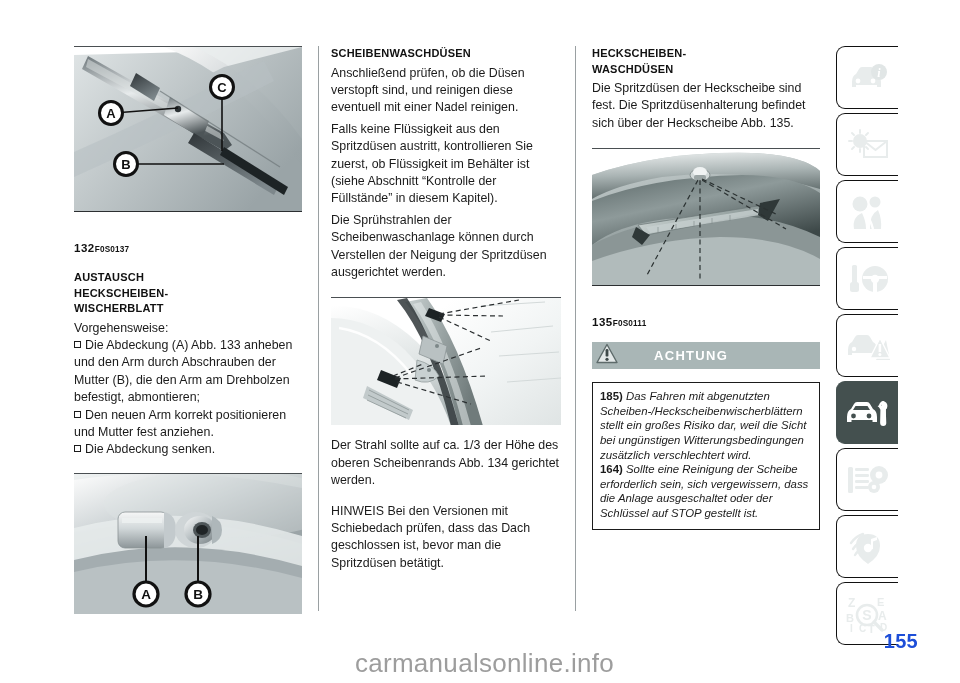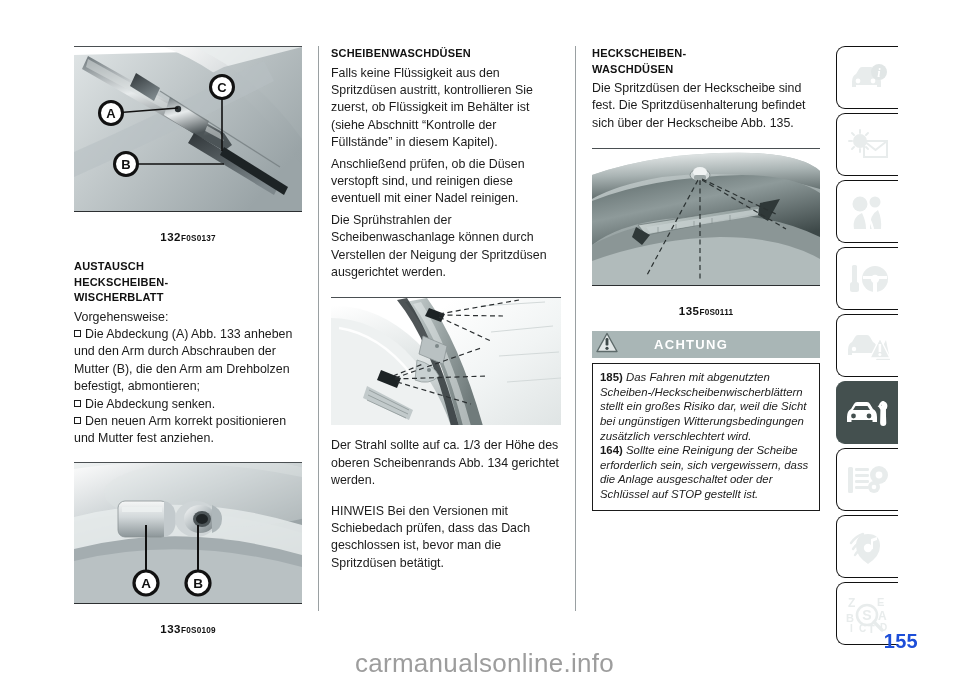--- a/index.html
+++ b/index.html
@@ -38,38 +38,38 @@
     margin-right: 4px; vertical-align: 1px;
   }
 
   
   .fig { width: 100%; margin-bottom: 2px; }
   .fig .art {
     width: 100%; position: relative; overflow: hidden;
     border-top: 1.6px solid #4a4f52;
   }
   .fig .cap {
-    display: flex; justify-content: center; align-items: baseline;
-    border-top: 1.6px solid #2c2f31; padding-top: 2px;
+    display: flex; justify-content: flex-start; align-items: baseline;
+    border-top: 1.6px solid #2c2f31; padding-top: 13px;
   }
   .cap .num { font-size: 11.5px; font-weight: bold; color: #111; letter-spacing: .5px; }
   .cap .code { font-size: 8.2px; font-weight: bold; color: #111; letter-spacing: .2px; margin-top: 20px; }
 
   
   .warn-head {
     display: flex; align-items: center; gap: 8px;
     background: #a9b6b6; height: 27px; padding-left: 4px; margin-top: 14px;
   }
   .warn-head .tri { flex: 0 0 auto; }
   .warn-head .lbl {
     font-size: 13px; font-weight: bold; color: #ffffff;
     letter-spacing: 1.3px; margin-left: 28px;
   }
   .warn-body {
-    border: 1.2px solid #1b1b1b; padding: 6px 7px 8px 7px; margin-top: 5px;
+    border: 1.2px solid #1b1b1b; padding: 6px 7px 8px 7px; margin-top: 13px;
   }
   .warn-body p {
     font-size: 11.4px; line-height: 14.6px; font-style: italic; color: #1b1b1b;
   }
   .warn-body b { font-style: normal; font-weight: bold; }
 
   
   .rail { position: absolute; left: 836px; top: 46px; width: 62px; }
   .tab {
     position: relative; width: 62px; height: 63px; margin-bottom: 4px;
@@ -174,24 +174,24 @@
       <span>HECKSCHEIBEN-</span><br>
       <span>WISCHERBLATT</span>
     </h2>
 
     <p class="body tight">Vorgehensweise:</p>
 
     <p class="body tight">
       <span class="sq"></span><span>Die Abdeckung (A) Abb. 133 anheben und den Arm durch Abschrauben der Mutter (B), die den Arm am Drehbolzen befestigt, abmontieren;</span>
     </p>
     <p class="body tight">
-      <span class="sq"></span><span>Die Abdeckung senken.</span>
+      <span class="sq"></span><span>Den neuen Arm korrekt positionieren und Mutter fest anziehen.</span>
     </p>
     <p class="body tight">
-      <span class="sq"></span><span>Den neuen Arm korrekt positionieren und Mutter fest anziehen.</span>
+      <span class="sq"></span><span>Die Abdeckung senken.</span>
     </p>
 
     <div style="height:14px;"></div>
 
     <div class="fig">
       <div class="art" style="height:141px;">
         <svg width="228" height="141" viewBox="0 0 228 141">
           <defs>
             <linearGradient id="g133bg" x1="0" y1="0" x2="0.4" y2="1">
               <stop offset="0" stop-color="#f0f3f3"></stop>
@@ -236,31 +236,27 @@
           <g>
             <circle cx="72" cy="120" r="12" fill="#fff" stroke="#111" stroke-width="3.2"></circle>
             <text x="72" y="125" font-family="Liberation Sans, sans-serif" font-size="13.5" font-weight="bold" text-anchor="middle" fill="#111">A</text>
           </g>
           <g>
             <circle cx="124" cy="120" r="12" fill="#fff" stroke="#111" stroke-width="3.2"></circle>
             <text x="124" y="125" font-family="Liberation Sans, sans-serif" font-size="13.5" font-weight="bold" text-anchor="middle" fill="#111">B</text>
           </g>
         </svg>
       </div>
-      <div class="cap">
-        <span class="num">133</span>
-        <span class="code">F0S0109</span>
-      </div>
     </div>
   </div>
 
   <div class="col col-2">
     <h2 class="sect">SCHEIBENWASCHDÜSEN</h2>
+    <p class="body">Anschließend prüfen, ob die Düsen verstopft sind, und reinigen diese eventuell mit einer Nadel reinigen.</p>
     <p class="body">Falls keine Flüssigkeit aus den Spritzdüsen austritt, kontrollieren Sie zuerst, ob Flüssigkeit im Behälter ist (siehe Abschnitt “Kontrolle der Füllstände” in diesem Kapitel).</p>
-    <p class="body">Anschließend prüfen, ob die Düsen verstopft sind, und reinigen diese eventuell mit einer Nadel reinigen.</p>
     <p class="body">Die Sprühstrahlen der Scheibenwaschanlage können durch Verstellen der Neigung der Spritzdüsen ausgerichtet werden.</p>
 
     <div style="height:12px;"></div>
 
     <div class="fig">
       <div class="art" style="height:128px;">
         <svg width="230" height="128" viewBox="0 0 230 128">
           <defs>
             <linearGradient id="g134hood" x1="0" y1="0" x2="0.3" y2="1">
               <stop offset="0" stop-color="#ffffff"></stop>

